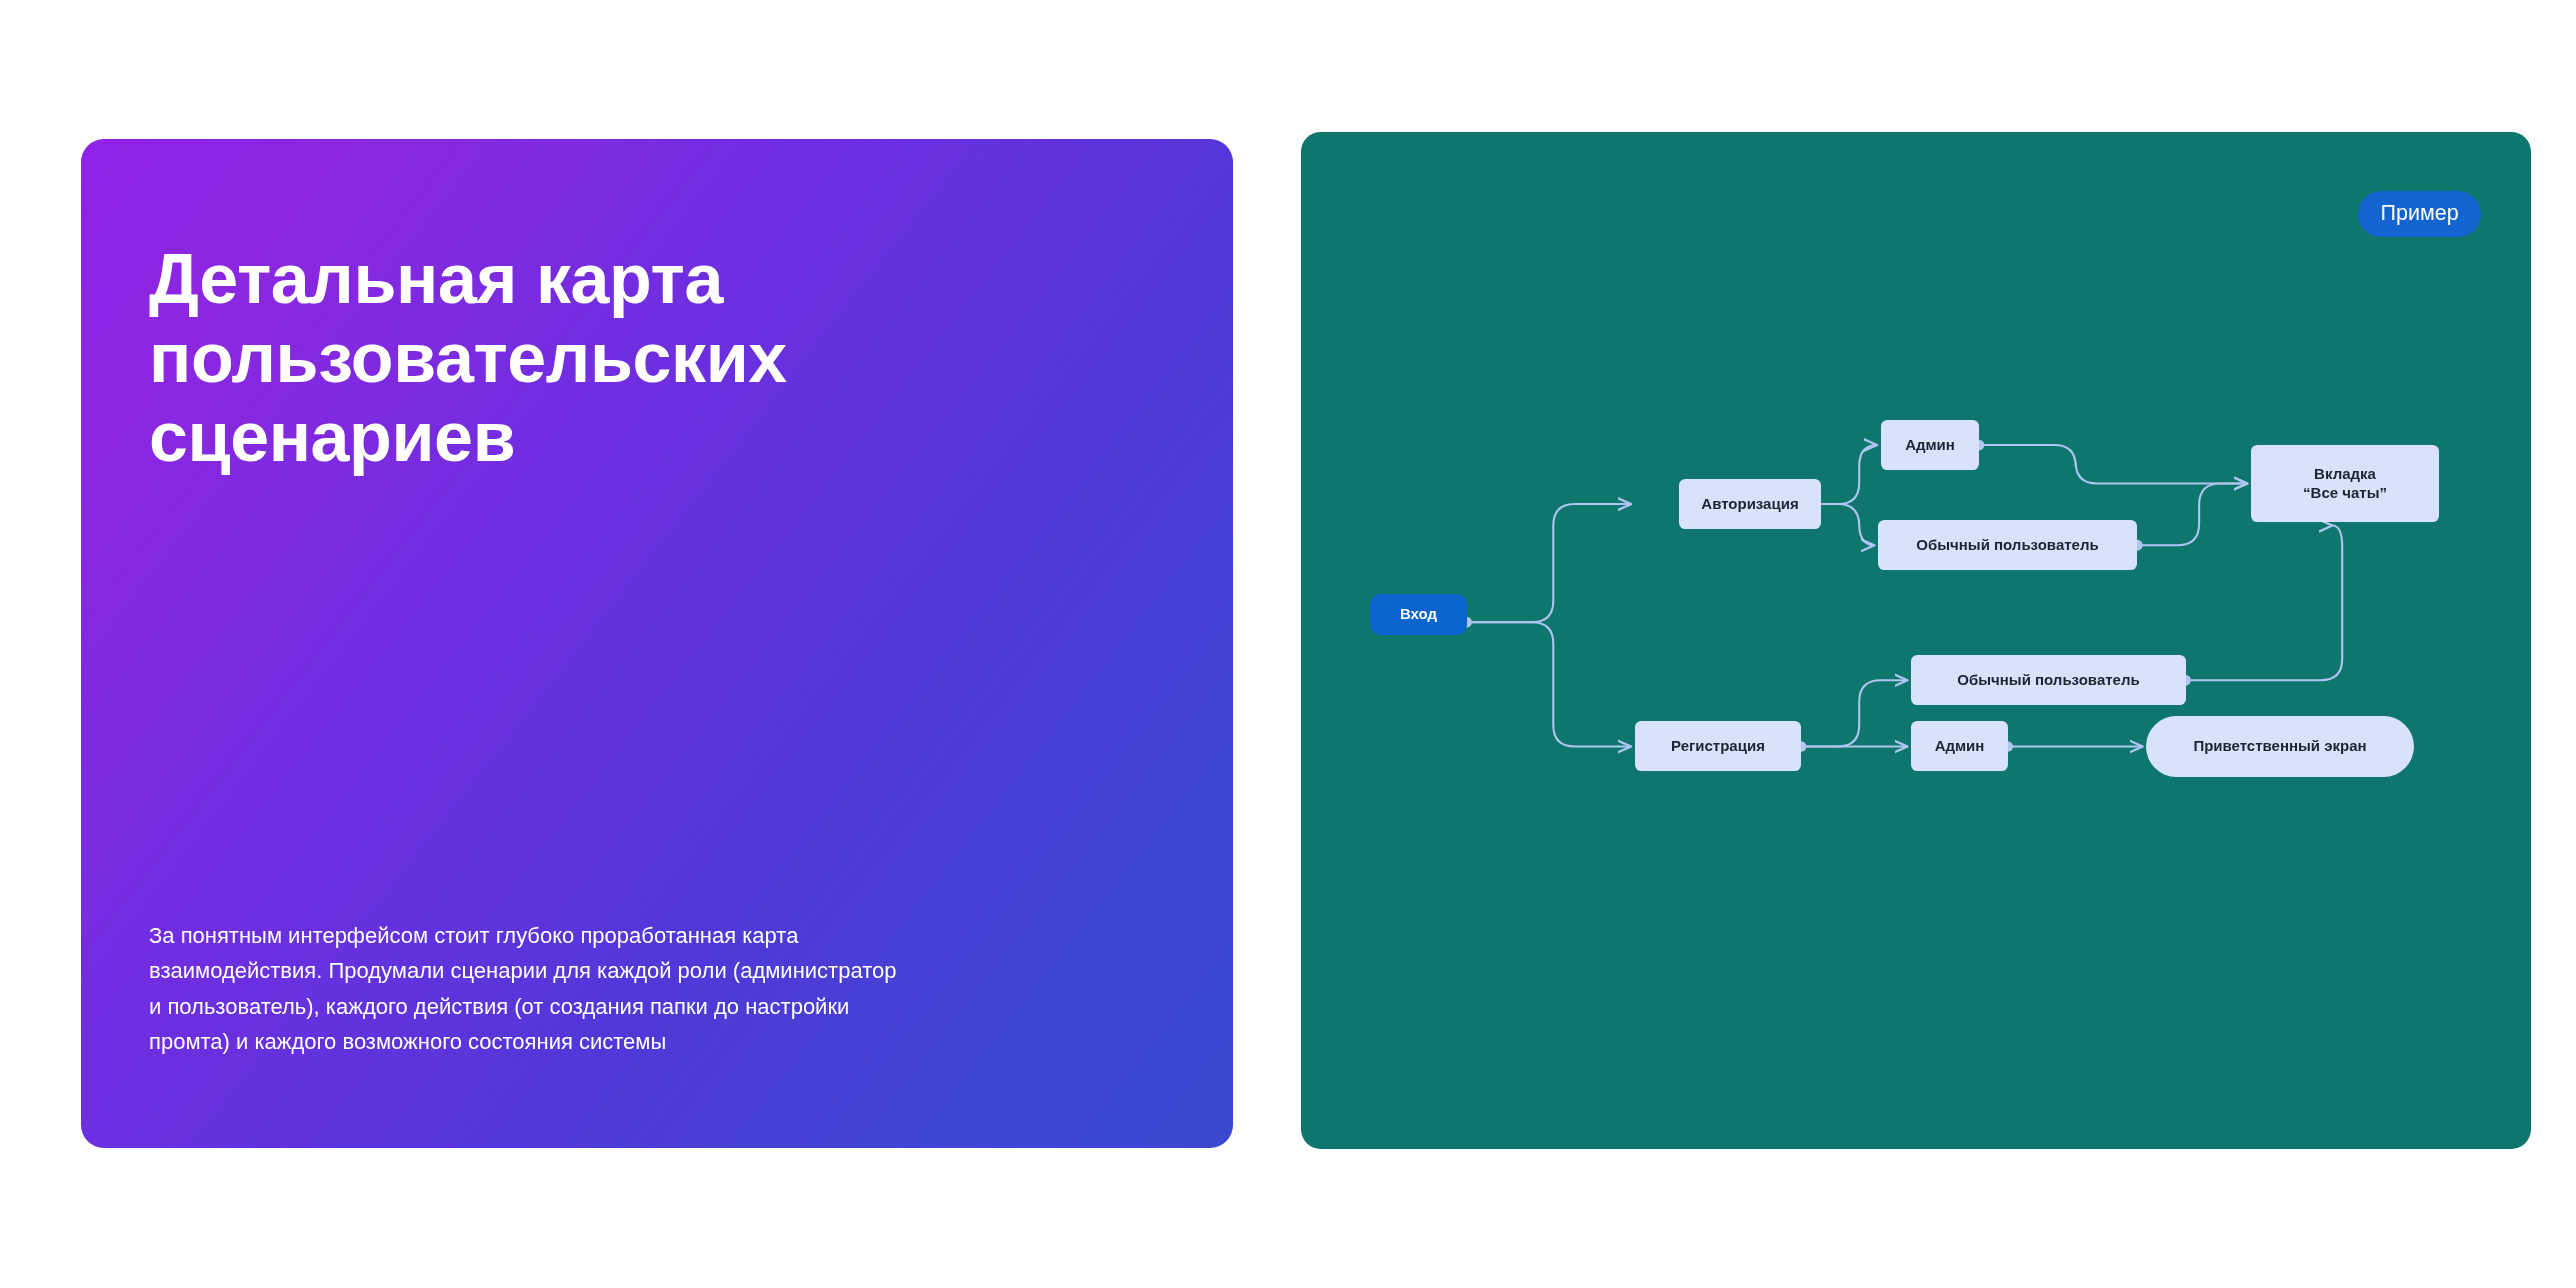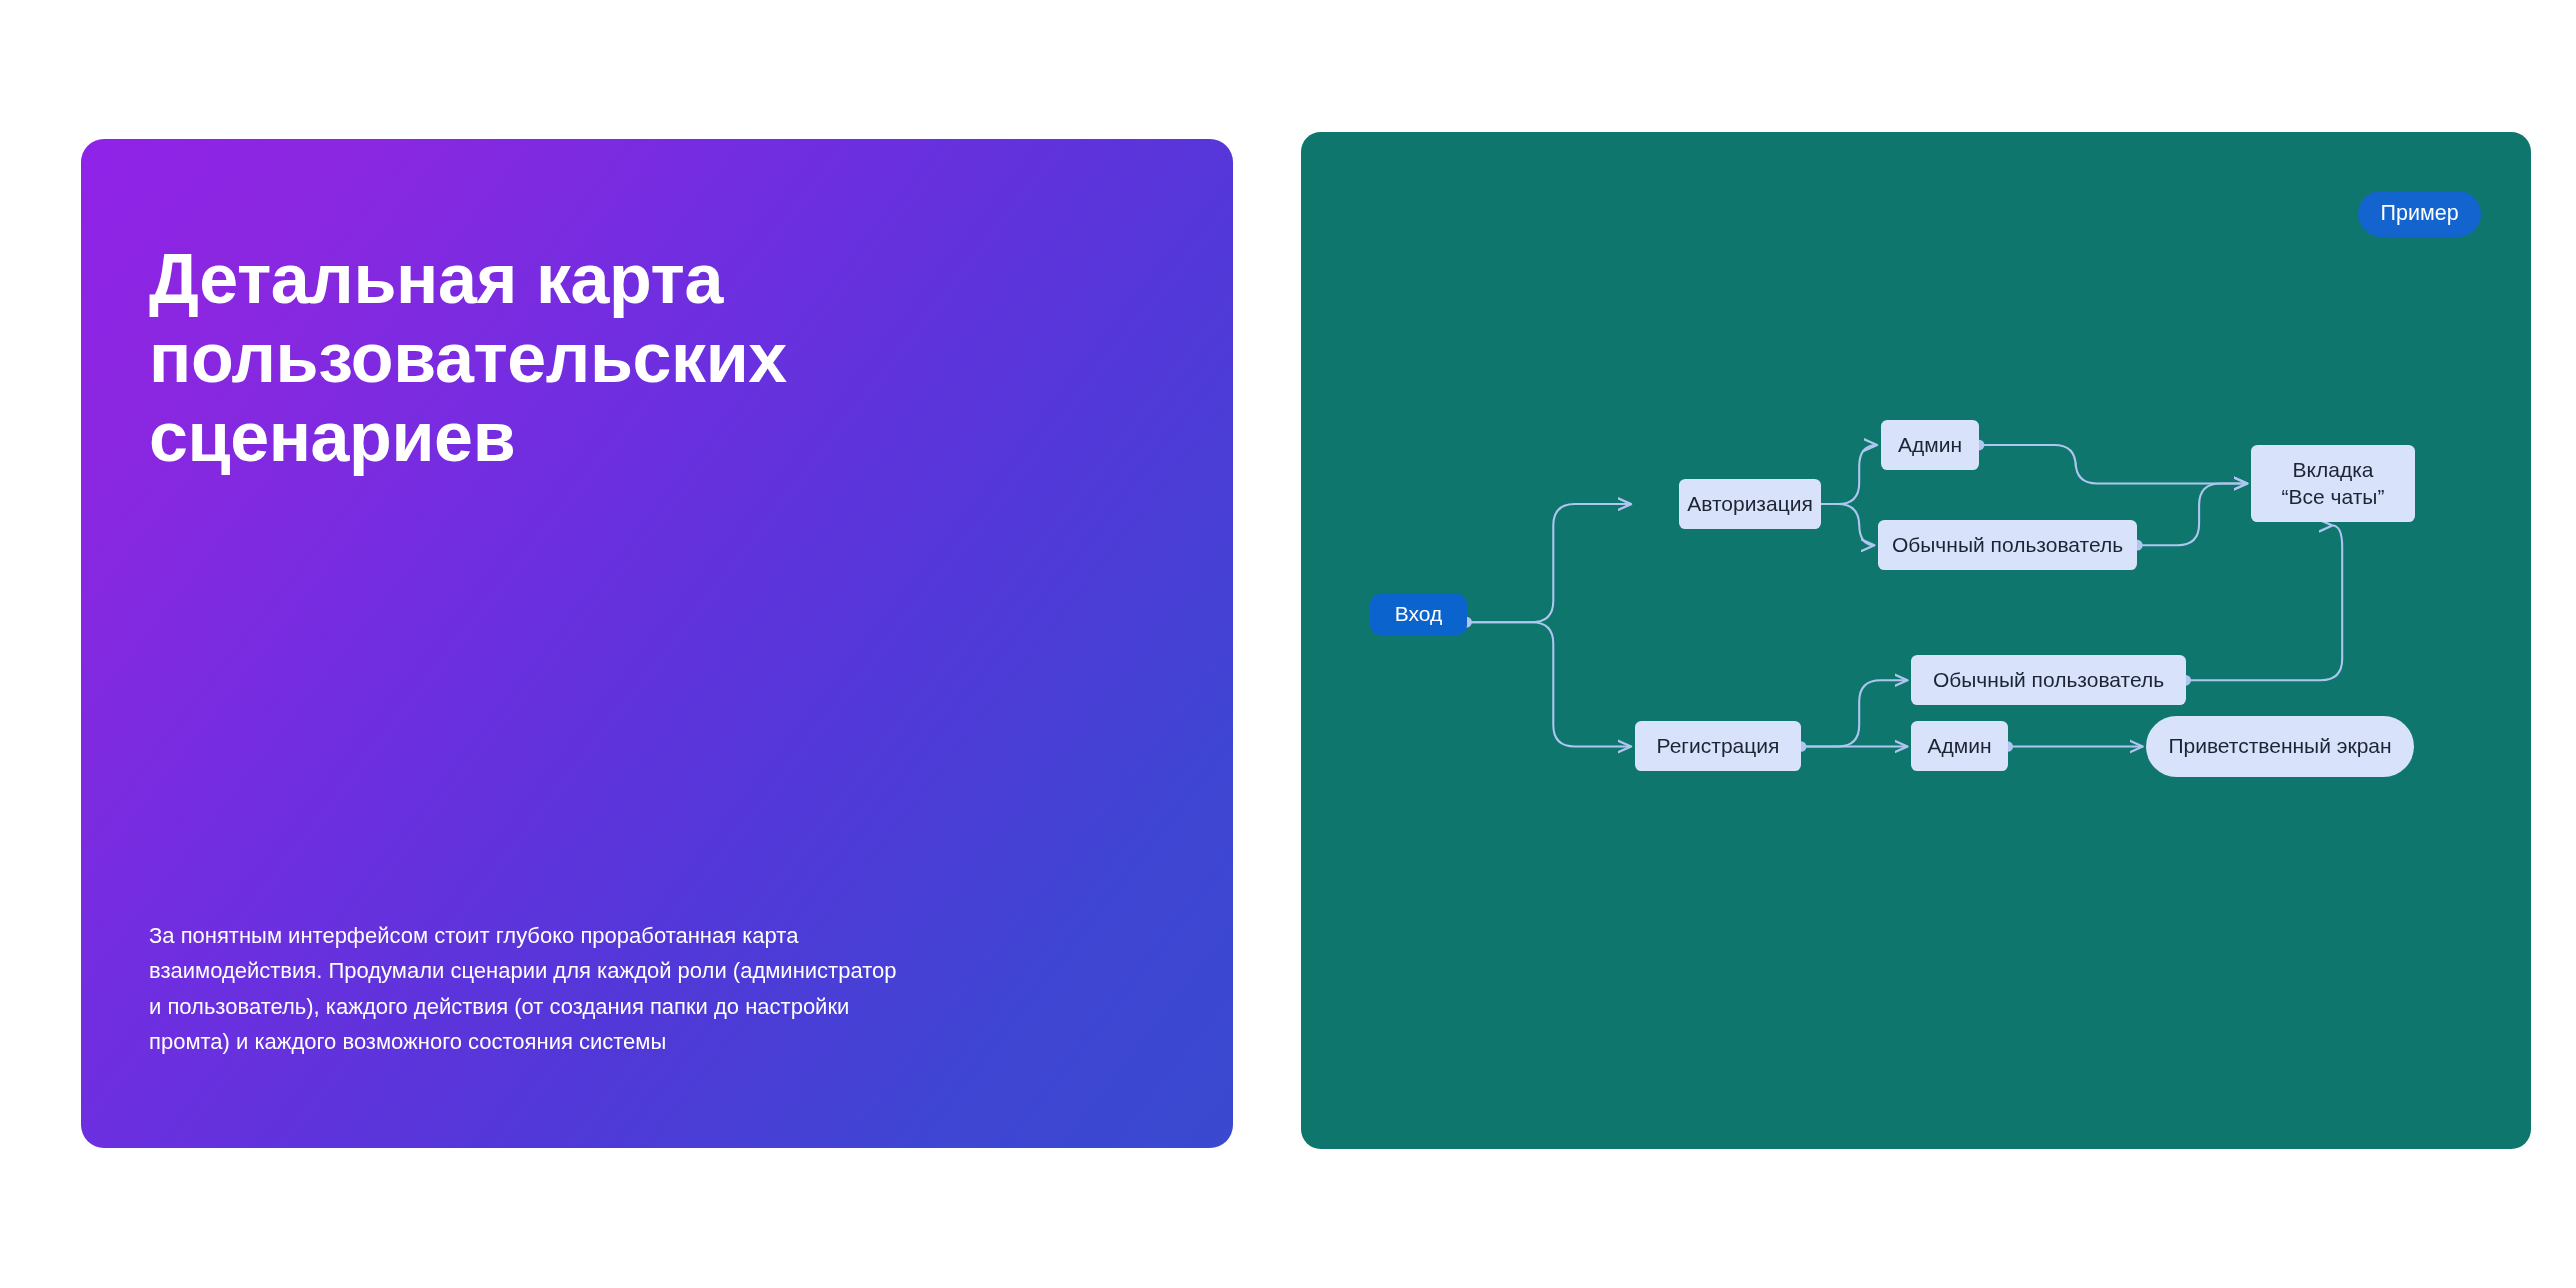--- a/index.html
+++ b/index.html
@@ -59,24 +59,25 @@
   .edges{position:absolute;left:0;top:0;width:1230px;height:1017px;}
 
   .node{
     position:absolute;
     box-sizing:border-box;
     display:flex;align-items:center;justify-content:center;
     text-align:center;
     background:#d8e3fb;
     color:#1d2433;
     border-radius:6.3px;
-    font-size:21px;
+    font-size:15px;
     line-height:1.26;
     padding:0 9px;
     white-space:pre-line;
+    font-weight:bold;
   }
   .node.start{
     background:#0b63ce;
     color:#ffffff;
     border-radius:7.2px;
   }
   .node.pill{
     border-radius:894px;
   }
 </style>
@@ -143,21 +144,21 @@
       </svg>
 
       <div class="node start" style="left:69px;top:462px;width:97px;height:41px;border-radius:10px;">Вход</div>
 
       <div class="node" style="left:334px;top:347px;width:142px;height:50px;margin-left:44px;">Авторизация</div>
 
       <div class="node" style="left:580px;top:288px;width:98px;height:50px;">Админ</div>
 
       <div class="node" style="left:577px;top:388px;width:259px;height:50px;">Обычный пользователь</div>
 
-      <div class="node" style="left:950px;top:313px;width:164px;height:77px;">Вкладка
+      <div class="node" style="left:950px;top:313px;width:188px;height:77px;">Вкладка
 “Все чаты”</div>
 
       <div class="node" style="left:334px;top:589px;width:166px;height:50px;">Регистрация</div>
 
       <div class="node" style="left:610px;top:523px;width:275px;height:50px;">Обычный пользователь</div>
 
       <div class="node" style="left:610px;top:589px;width:97px;height:50px;">Админ</div>
 
       <div class="node pill" style="left:845px;top:584px;width:268px;height:61px;">Приветственный экран</div>
 

